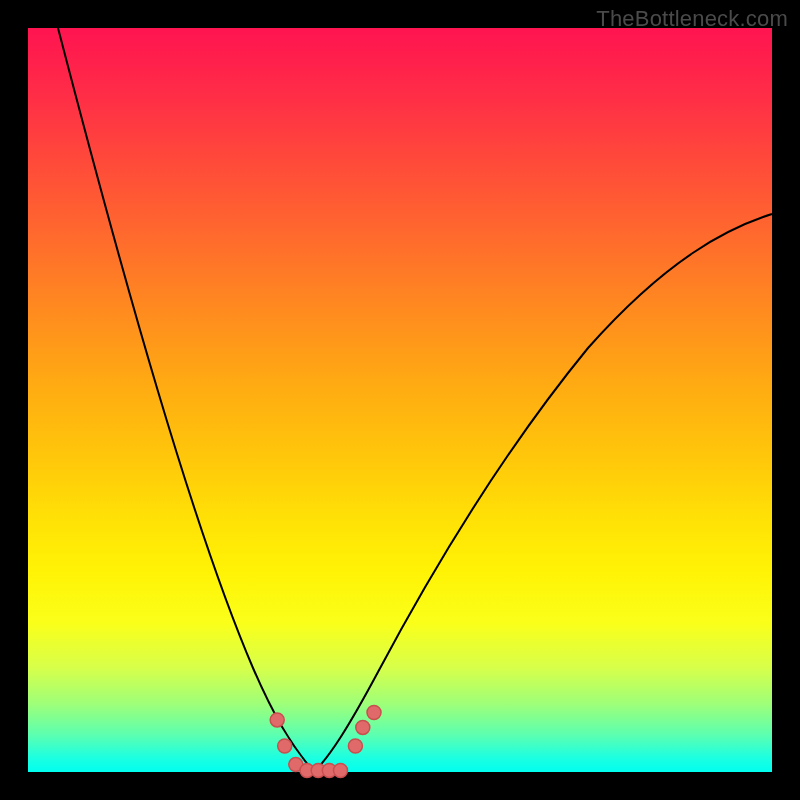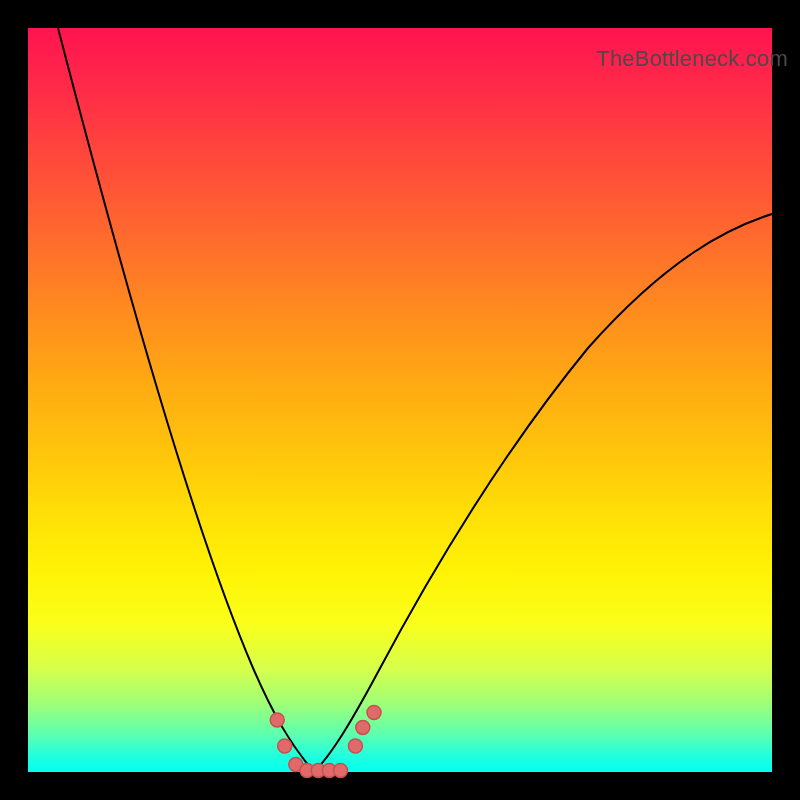--- a/index.html
+++ b/index.html
@@ -13,21 +13,20 @@
   }
   .watermark {
     position: absolute;
     top: 6px;
     right: 12px;
     color: #4a4a4a;
     font-size: 22px;
     font-weight: 500;
     z-index: 10;
     letter-spacing: 0.2px;
-    margin-top: 40px;
   }
   .plot {
     position: absolute;
     top: 28px;
     left: 28px;
     width: 744px;
     height: 744px;
     background: linear-gradient(to bottom,
       #ff1450 0%,
       #ff2a48 8%,

